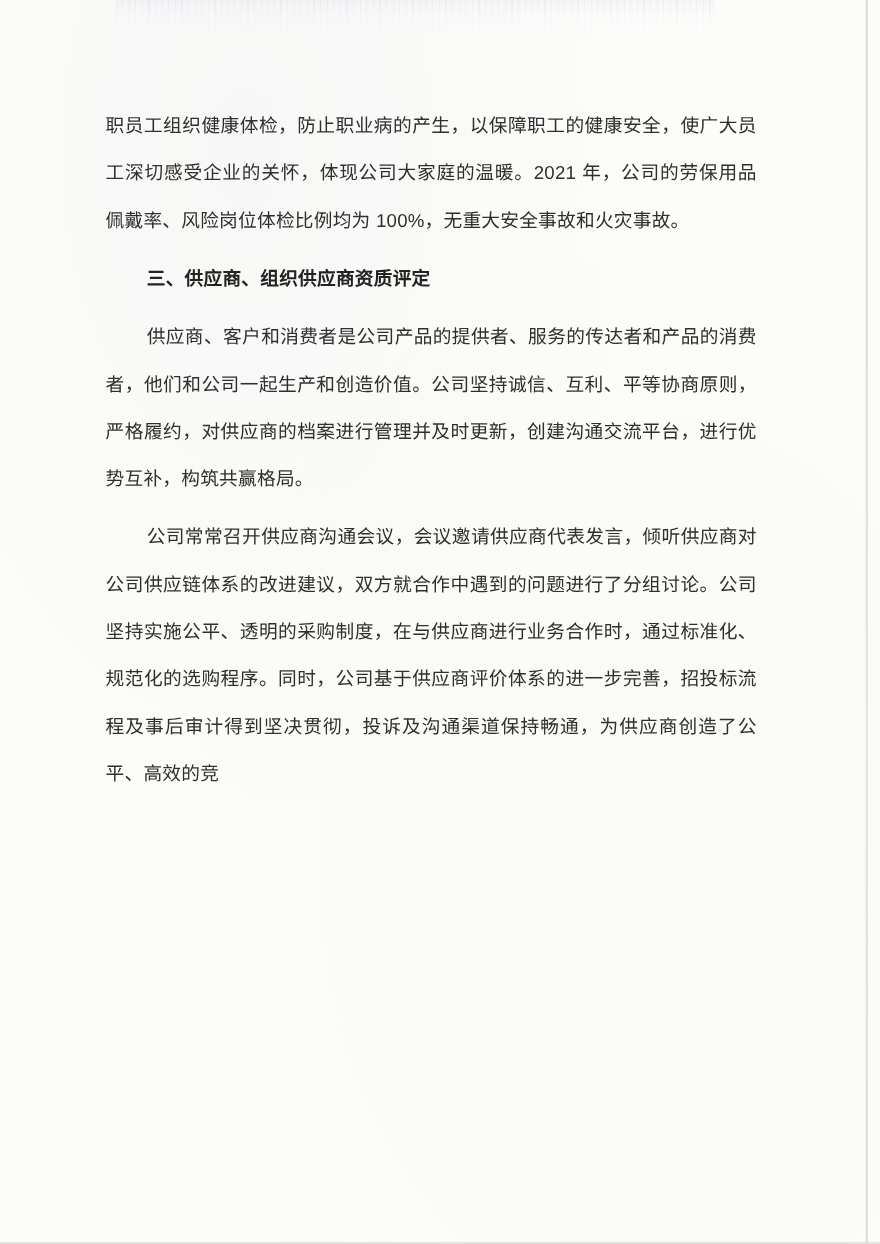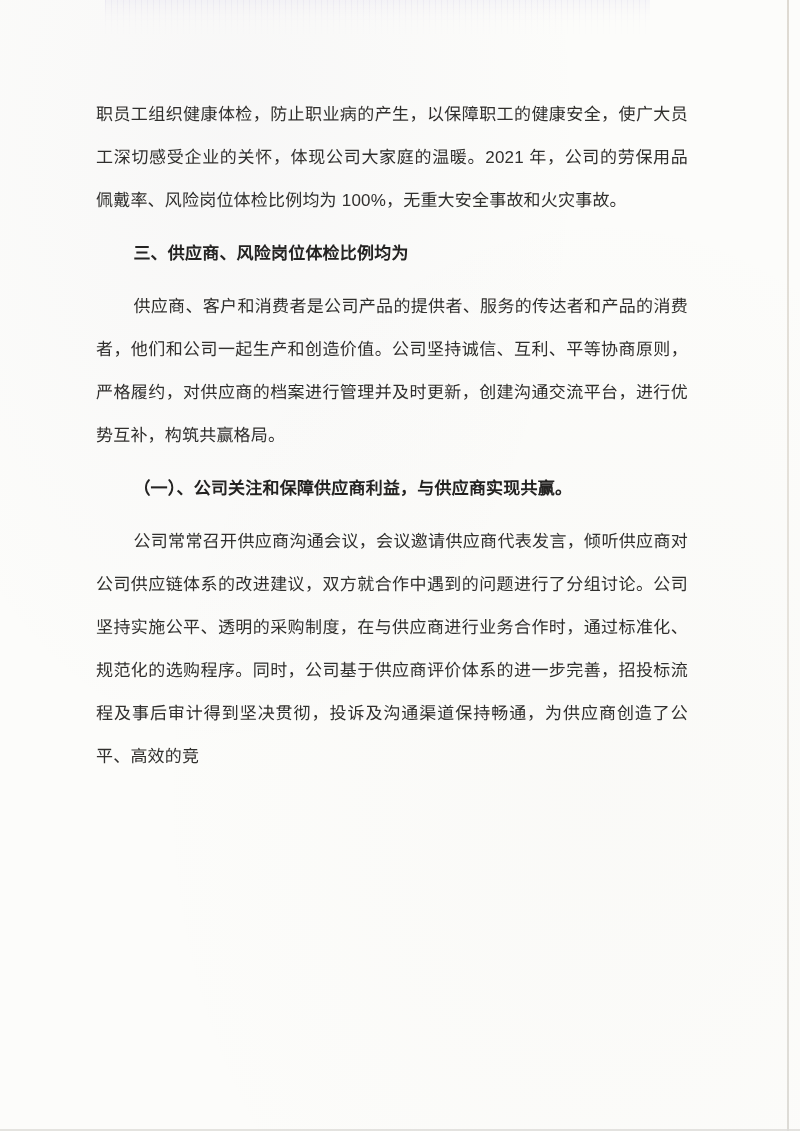--- a/index.html
+++ b/index.html
@@ -118,23 +118,22 @@
 <div class="page">
 
   <div class="scan-noise-top"></div>
   <div class="page-edge-right"></div>
   <div class="page-edge-bottom"></div>
 
   <main class="content">
 
     <p class="body-text no-indent">职员工组织健康体检，防止职业病的产生，以保障职工的健康安全，使广大员工深切感受企业的关怀，体现公司大家庭的温暖。2021 年，公司的劳保用品佩戴率、风险岗位体检比例均为 100%，无重大安全事故和火灾事故。</p>
 
-    <h2 class="heading">三、供应商、风险岗位体检比例均为</h2>
+    <h2 class="heading">三、供应商、组织供应商资质评定</h2>
 
     <p class="body-text">供应商、客户和消费者是公司产品的提供者、服务的传达者和产品的消费者，他们和公司一起生产和创造价值。公司坚持诚信、互利、平等协商原则，严格履约，对供应商的档案进行管理并及时更新，创建沟通交流平台，进行优势互补，构筑共赢格局。</p>
 
-    <h3 class="heading">（一）、公司关注和保障供应商利益，与供应商实现共赢。</h3>
 
 
     <p class="body-text">公司常常召开供应商沟通会议，会议邀请供应商代表发言，倾听供应商对公司供应链体系的改进建议，双方就合作中遇到的问题进行了分组讨论。公司坚持实施公平、透明的采购制度，在与供应商进行业务合作时，通过标准化、规范化的选购程序。同时，公司基于供应商评价体系的进一步完善，招投标流程及事后审计得到坚决贯彻，投诉及沟通渠道保持畅通，为供应商创造了公平、高效的竞</p>
 
   </main>
 </div>
 
 </body></html>

